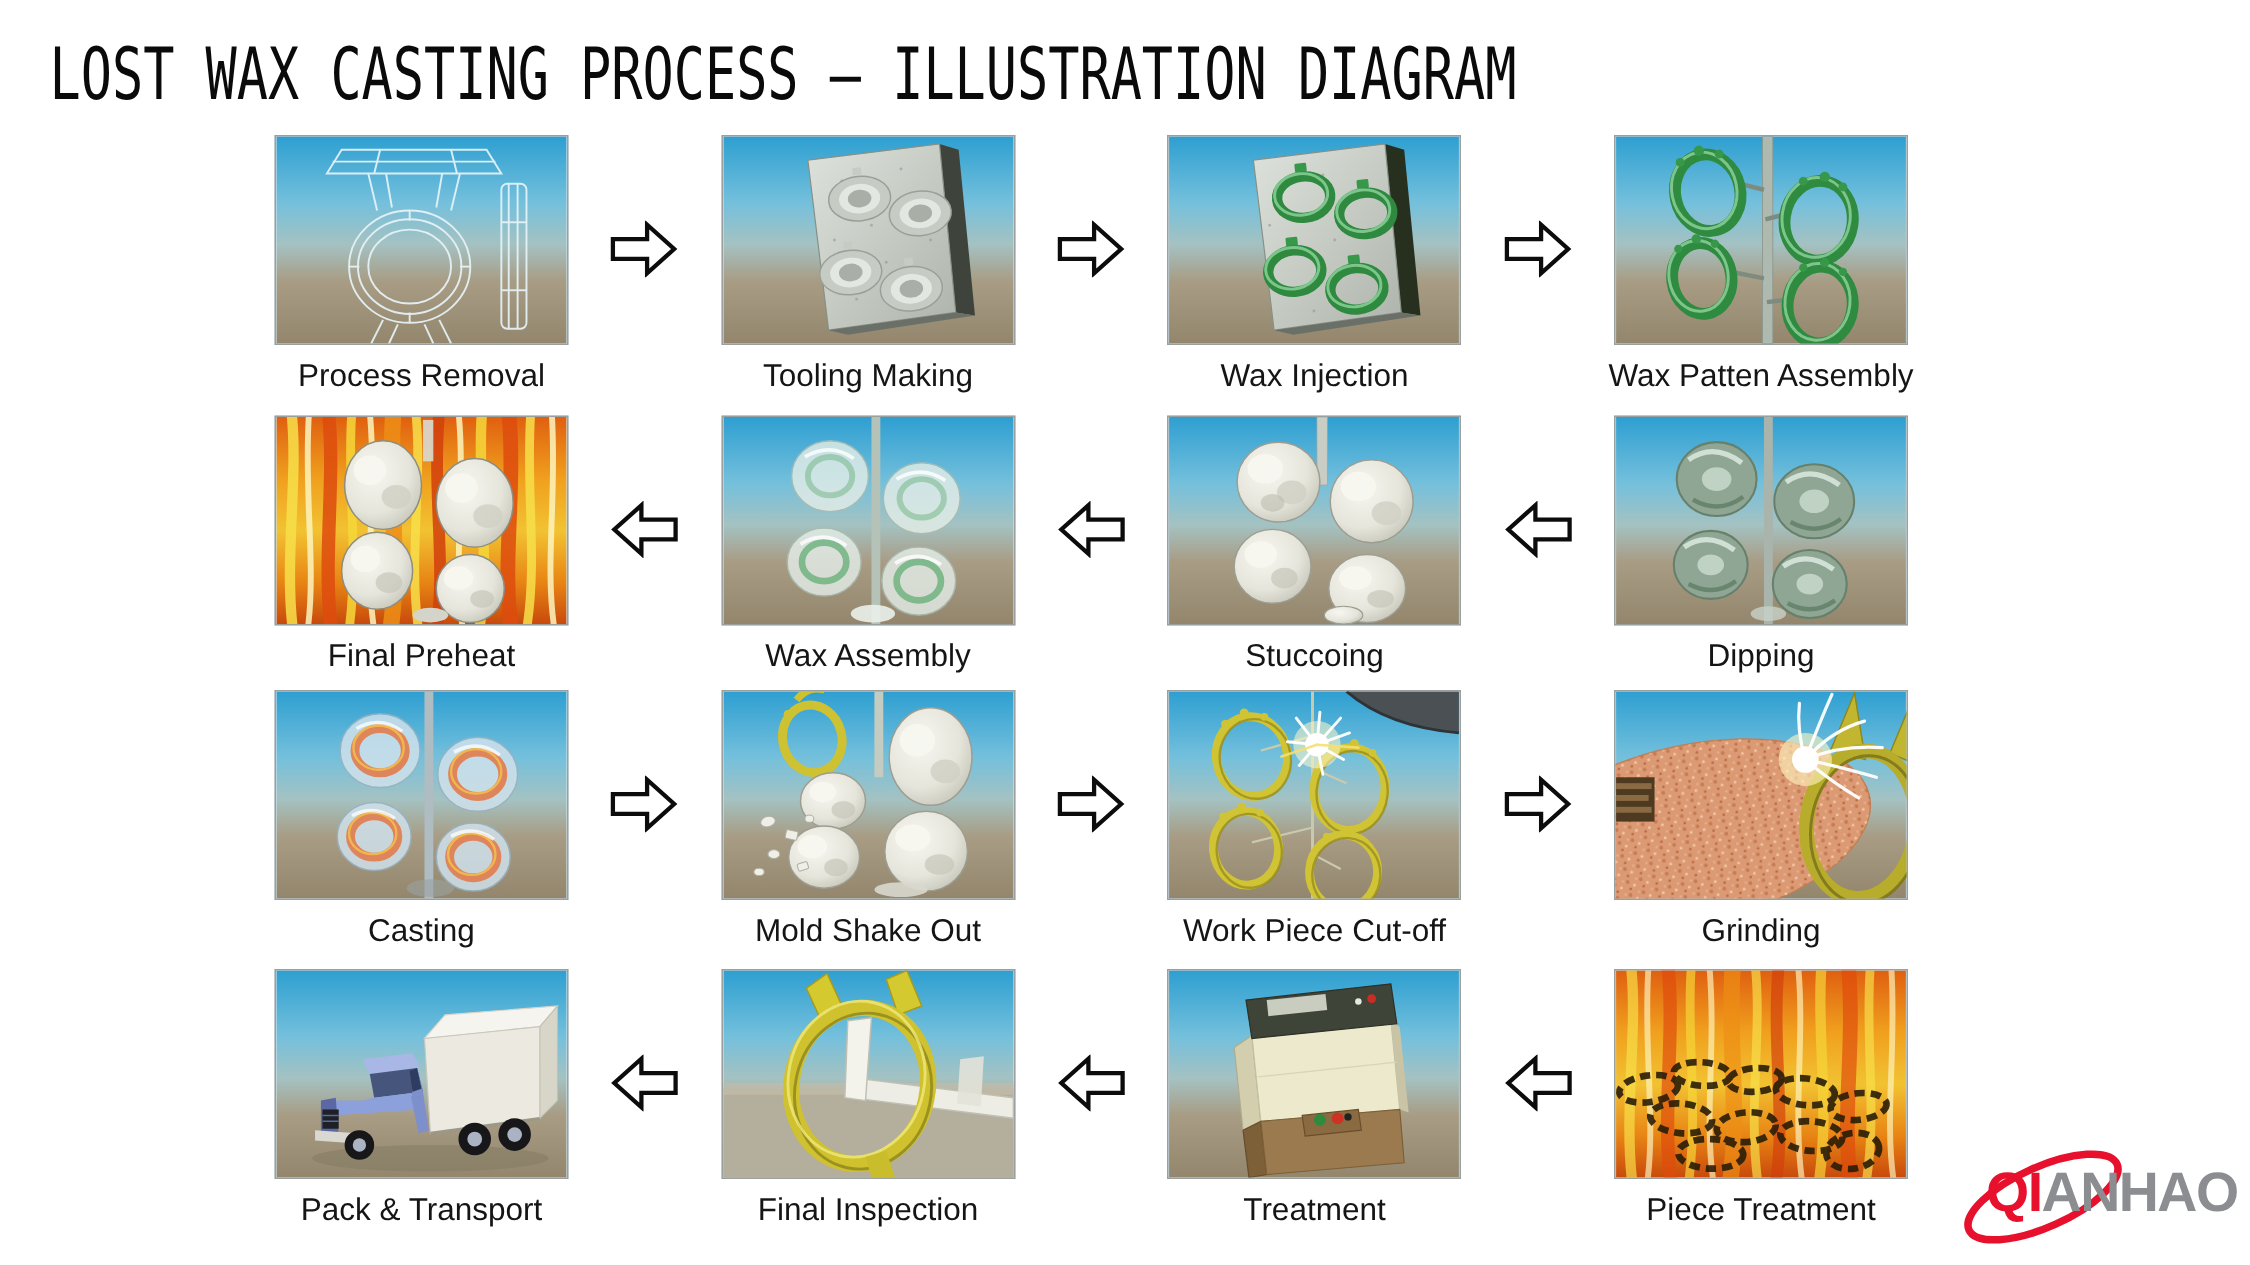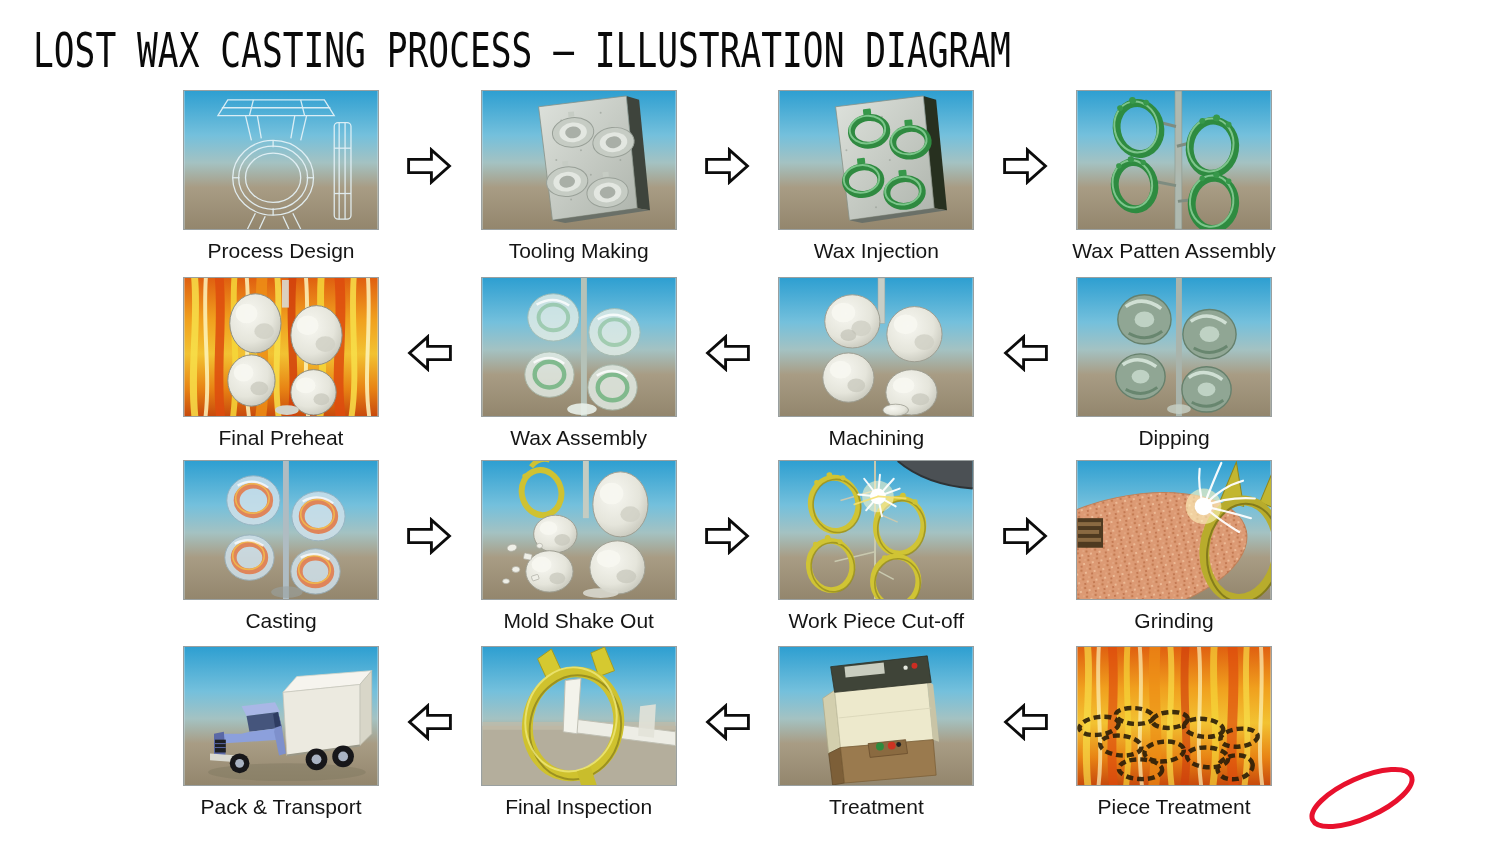--- a/index.html
+++ b/index.html
@@ -106,21 +106,21 @@
             <path d="M100,127 L106,140"></path>
               <path d="M110,124 L118,140"></path>
             <rect x="152" y="32" width="17" height="98" rx="4"></rect>
             <line x1="157" y1="32" x2="157" y2="130"></line>
               <line x1="163" y1="32" x2="163" y2="130"></line>
             <line x1="152" y1="58" x2="169" y2="58"></line>
               <line x1="152" y1="104" x2="169" y2="104"></line>
           </g>
         </svg>
       </div>
-      <div class="caption">Process Design</div>
+      <div class="caption">Process Removal</div>
     </div>
 
     <div class="gap">
       <svg class="arr" viewBox="0 0 48 40">
         <use href="#arrowGlyph" fill="#fff" stroke="#0C0C0C" stroke-width="3"></use>
       </svg>
     </div>
 
     <div class="cell">
       <div class="thumb">
@@ -364,21 +364,21 @@
             <ellipse cx="10" cy="8" rx="10" ry="8" fill="#D0D0C4" opacity=".8"></ellipse>
           </g>
           <g transform="translate(134,116)">
             <ellipse rx="26" ry="23" fill="url(#blob)" stroke="#9D9D91"></ellipse>
             <ellipse cx="-8" cy="-7" rx="11" ry="8" fill="#F7F7F1" opacity=".9"></ellipse>
             <ellipse cx="9" cy="7" rx="9" ry="6" fill="#C6C6BA" opacity=".7"></ellipse>
           </g>
           <ellipse cx="118" cy="134" rx="13" ry="6" fill="url(#blob)" stroke="#9D9D91" stroke-width=".8"></ellipse>
         </svg>
       </div>
-      <div class="caption">Machining</div>
+      <div class="caption">Stuccoing</div>
     </div>
 
     <div class="gap">
       <svg class="arr flip" viewBox="0 0 48 40">
         <use href="#arrowGlyph" fill="#fff" stroke="#0C0C0C" stroke-width="3"></use>
       </svg>
     </div>
 
     <div class="cell">
       <div class="thumb">
@@ -733,15 +733,16 @@
         </svg>
       </div>
       <div class="caption">Piece Treatment</div>
     </div>
   </div>
 
   <div class="logo">
     <svg class="logo-swoosh" width="150" height="78" viewBox="0 0 150 78">
       <ellipse cx="58" cy="40" rx="54" ry="20" fill="none" stroke="#E8112D" stroke-width="5" transform="rotate(-24 58 40)"></ellipse>
     </svg>
+    <div class="logo-text"><span class="logo-red">QI</span><span class="logo-gray">ANHAO</span></div>
   </div>
 
 </div>
 
 </body></html>

